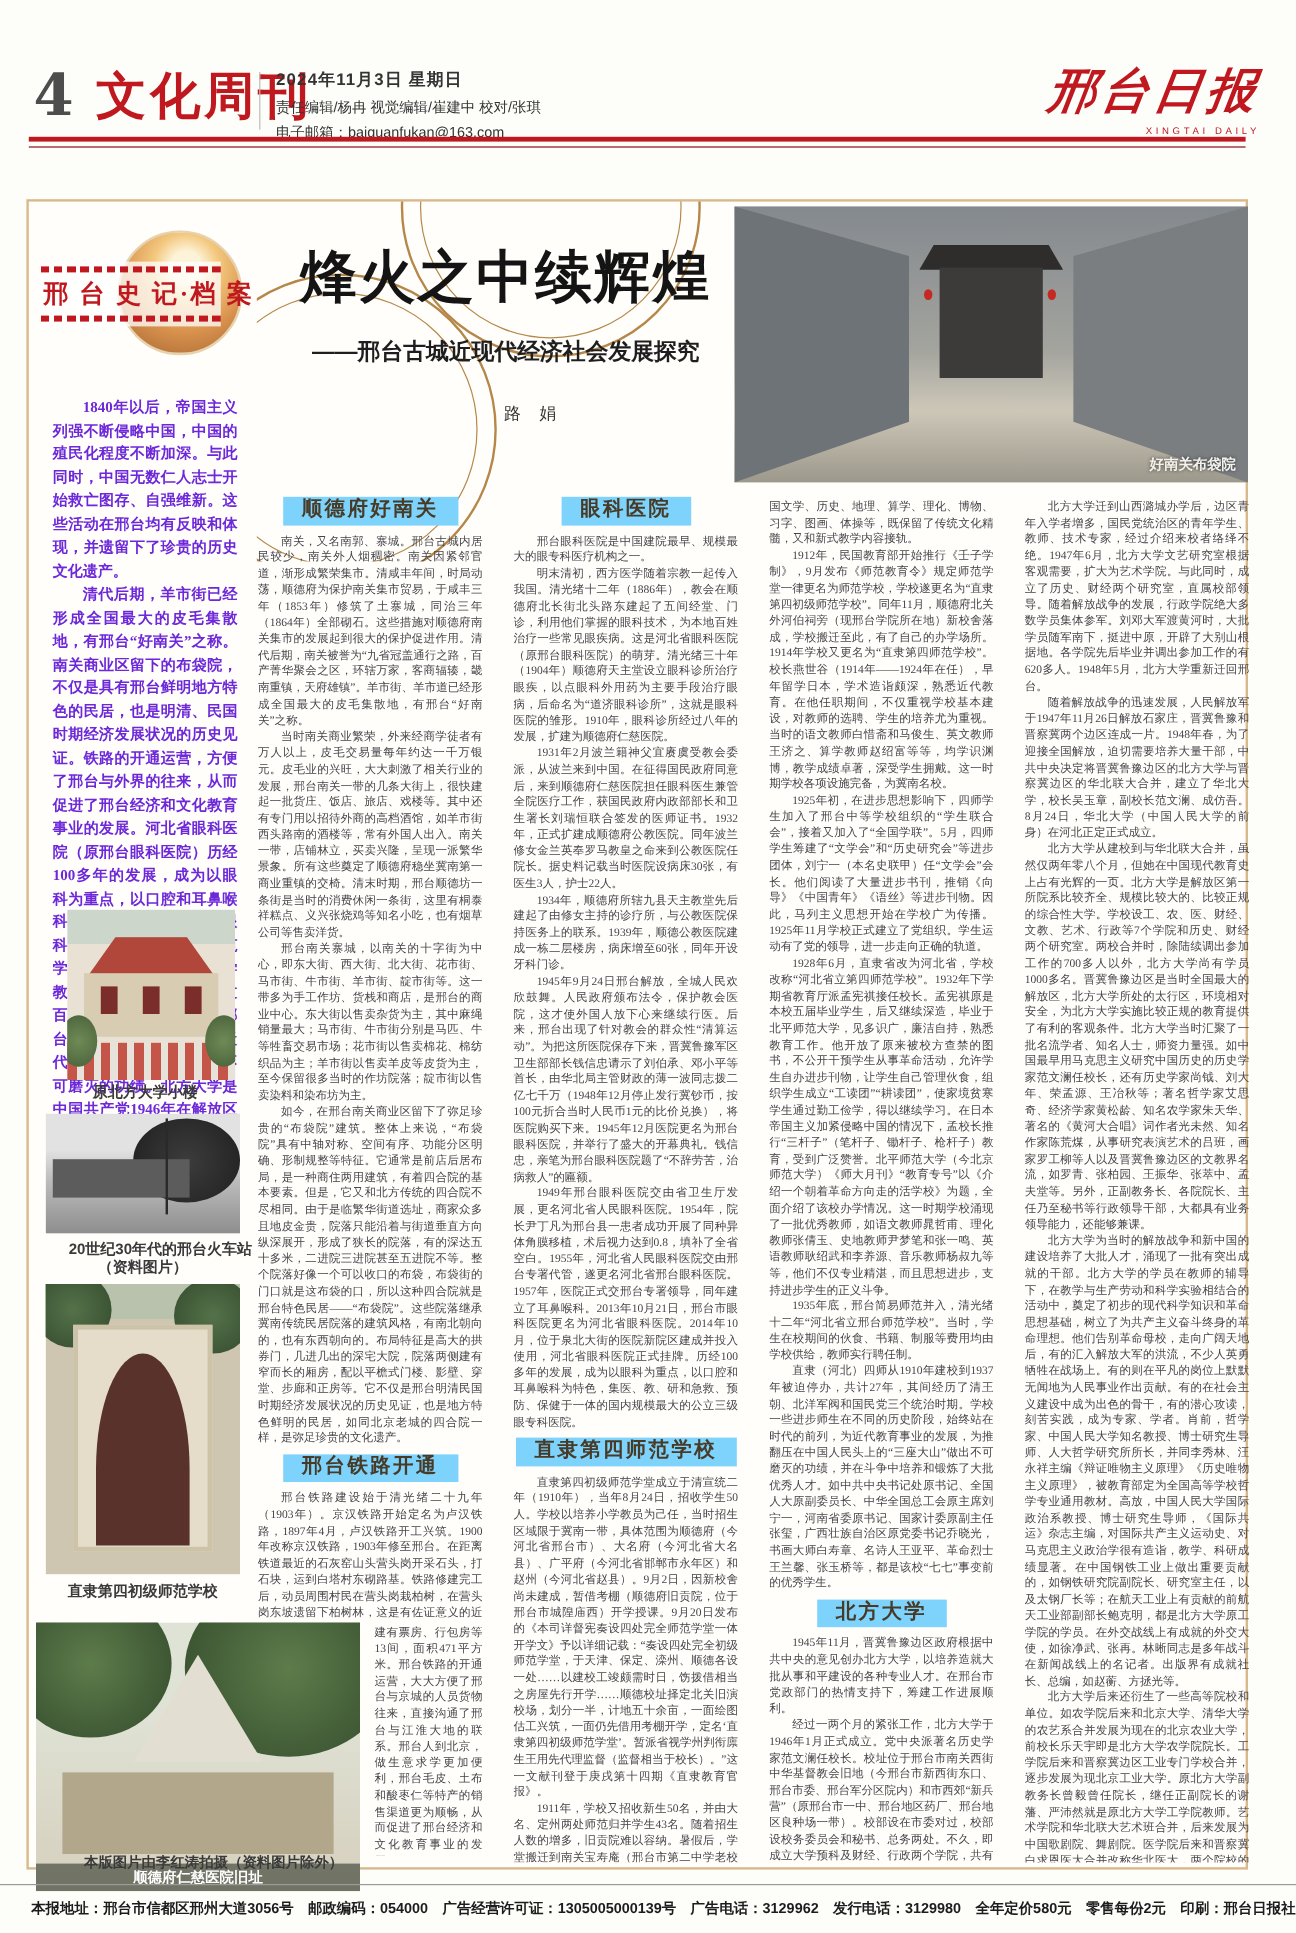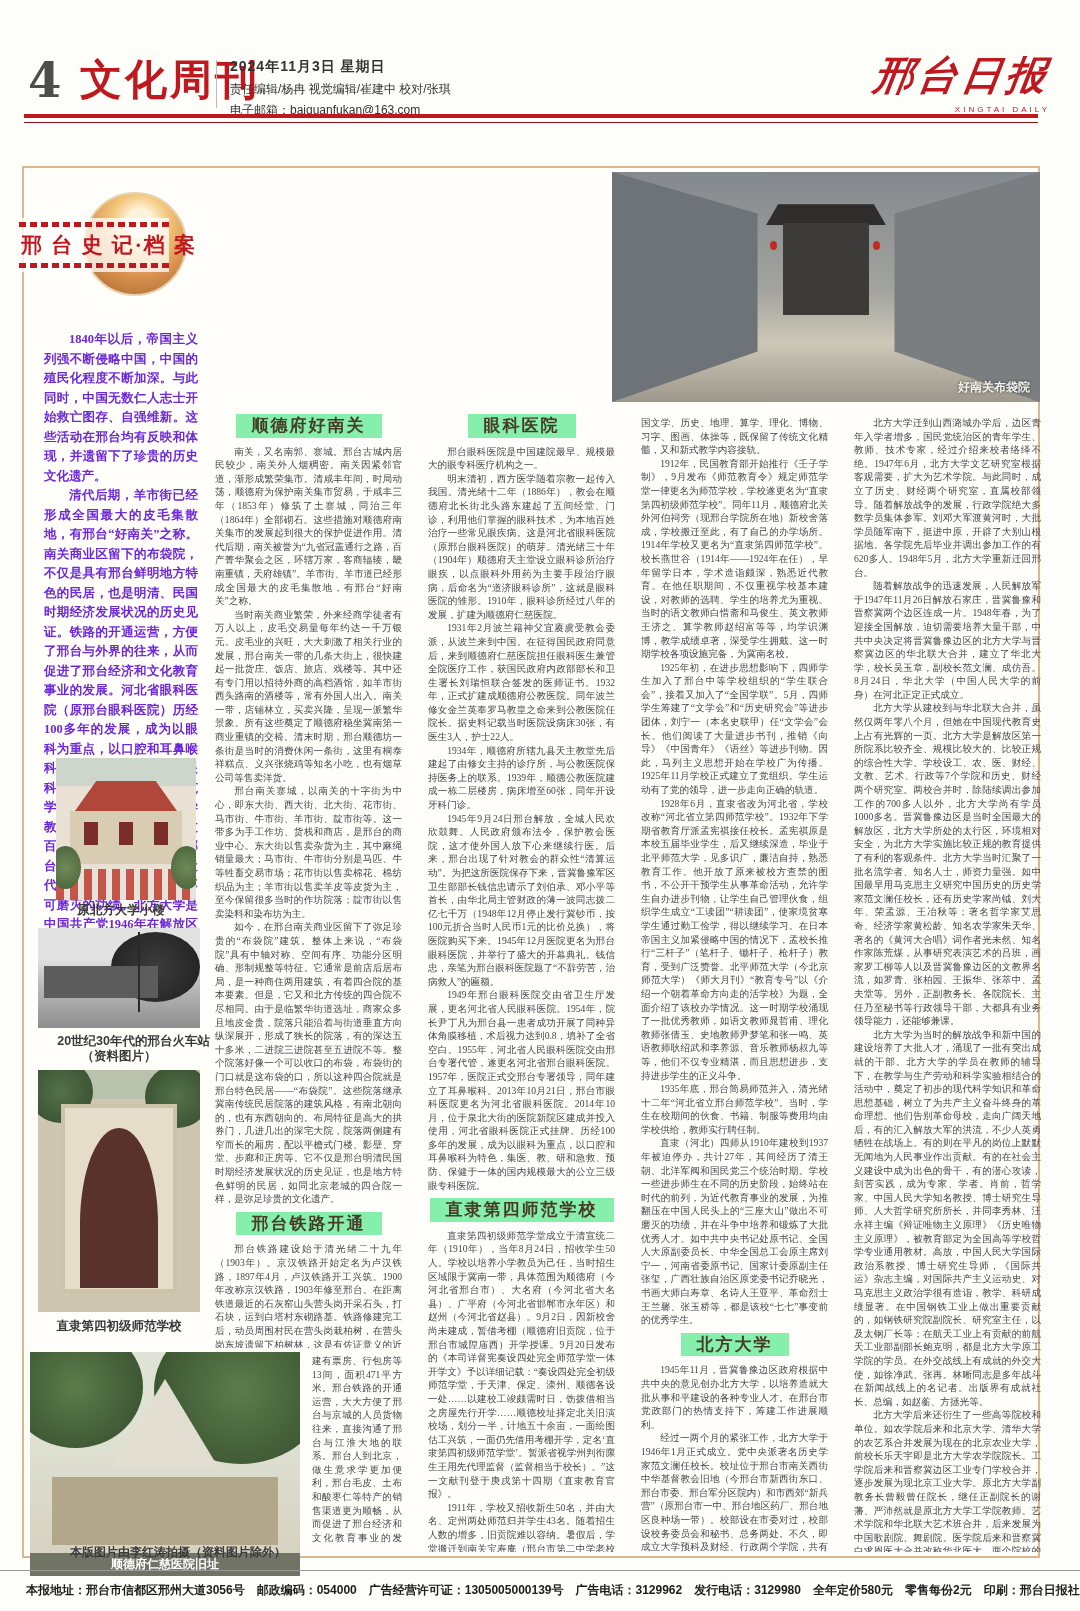--- a/index.html
+++ b/index.html
@@ -23,21 +23,21 @@
   .masthead .brand-en { font-size:8px; letter-spacing:3px; margin-top:2px; color:#c0181f;
                         font-family:"Liberation Sans",sans-serif; }
   .rule-thick { position:absolute; left:24px; top:114px; width:1014px; height:4px; background:#c0181f; }
   .rule-thin  { position:absolute; left:24px; top:122px; width:1014px; height:1px; background:#8f1016; }
 
   
   .frame { position:absolute; left:22px; top:166px; width:1018px; height:1392px;
            border:2px solid #d9b98c; background:#fffefb; }
 
   
-  .badge { position:absolute; left:19px; top:192px; width:168px; height:130px;text-align:right; }
+  .badge { position:absolute; left:34px; top:192px; width:168px; height:130px;text-align:right; }
   .badge-circle { position:absolute; right:0; top:0; width:104px; height:104px; border-radius:50%;
                   background:radial-gradient(circle at 55% 28%, #fdf3d8 0 14%, #f3c87e 30%, #d9924e 60%, #a0632e 100%);
                   border:2px solid #e7d2ae; }
   .badge-text-wrap { position:absolute; left:0; top:26px; width:150px; background:rgba(255,255,255,0.75); padding:4px 0; }
   .badge-hatch { height:5px; background:repeating-linear-gradient(90deg,#c0181f 0 7px, transparent 7px 11px); }
   .badge-label { font-size:21px; font-weight:900; color:#c0181f; letter-spacing:2px; padding:4px 2px;
                  font-family:"Liberation Serif",serif; white-space:nowrap; }
   .sidebar-intro { position:absolute; left:44px; top:330px; width:154px; color:#6d28d9; font-weight:bold;
                    font-size:12.5px; line-height:19.5px; text-align:justify; }
   .sidebar-intro p { text-indent:2em; }
@@ -105,22 +105,22 @@
   .mp-lantern { position:absolute; width:7px; height:9px; border-radius:50%; background:#c42a22; }
   .mp-cap { position:absolute; right:10px; bottom:6px; color:#f4f2ec; font-size:12px; font-weight:bold;
             font-family:"Liberation Sans",sans-serif; text-shadow:0 0 3px rgba(0,0,0,0.6); }
 
   
   .col { position:absolute; width:187px; overflow:hidden; color:#45454a; font-size:9.6px; line-height:13.6px;
          text-align:justify; }
   .col p { text-indent:2em; }
   .col p.cont { text-indent:0; }
   .heading-wrap { text-align:center; margin:6px 0 7px 0; }
-  .col-heading { display:inline-block; background:#86efac; color:#473b28; font-weight:900; font-size:17px;
-                 letter-spacing:2px; padding:5px 16px; font-family:Liberation Sans, sans-serif; }
+  .col-heading { display:inline-block; background:#7dd3fc; color:#473b28; font-weight:900; font-size:17px;
+                 letter-spacing:2px; padding:5px 16px; font-family:Liberation Mono, monospace; }
   .colA { left:215px; top:408px; height:940px; }
   .colA2 { left:312px; top:1354px; width:90px; height:192px; overflow:hidden; position:absolute;
            color:#45454a; font-size:9.6px; line-height:13.6px; text-align:justify; }
   .colB { left:428px; top:408px; height:1144px; }
   .colC { left:641px; top:416px; height:1136px; }
   .colD { left:854px; top:416px; height:1136px; }
 
   
   .footer-line { position:absolute; left:0; top:1570px; width:1080px; height:1px; background:#9a9a9a; }
   .footer-text { position:absolute; left:26px; top:1582px; width:1030px; font-size:12px; font-weight:bold;
@@ -196,20 +196,29 @@
   <div class="ph" style="left:30px; top:1352px; width:270px; height:224px;">
     <div class="p4-bg"></div>
     <div class="p4-tree" style="left:-8%; top:-12%; width:50%; height:55%;"></div>
     <div class="p4-tree" style="right:-10%; top:-16%; width:64%; height:66%;"></div>
     <div class="p4-gable"></div>
     <div class="p4-wall"></div>
     <div class="p4-capbar">顺德府仁慈医院旧址</div>
   </div>
   <div class="credit">本版图片由李红涛拍摄（资料图片除外）</div>
 
+  <div class="headline-zone">
+    <div class="ring r1"></div>
+    <div class="ring r2"></div>
+    <div class="ring r3"></div>
+    <div class="ring r4"></div>
+    <div class="main-title">烽火之中续辉煌</div>
+    <div class="main-sub">——邢台古城近现代经济社会发展探究</div>
+    <div class="main-author">路  娟</div>
+  </div>
 
   <div class="main-photo">
     <div class="mp-wall-l"></div>
     <div class="mp-wall-r"></div>
     <div class="mp-roof"></div>
     <div class="mp-gate"></div>
     <div class="mp-lantern" style="left:37%; top:30%;"></div>
     <div class="mp-lantern" style="left:61%; top:30%;"></div>
     <div class="mp-cap">好南关布袋院</div>
   </div>

